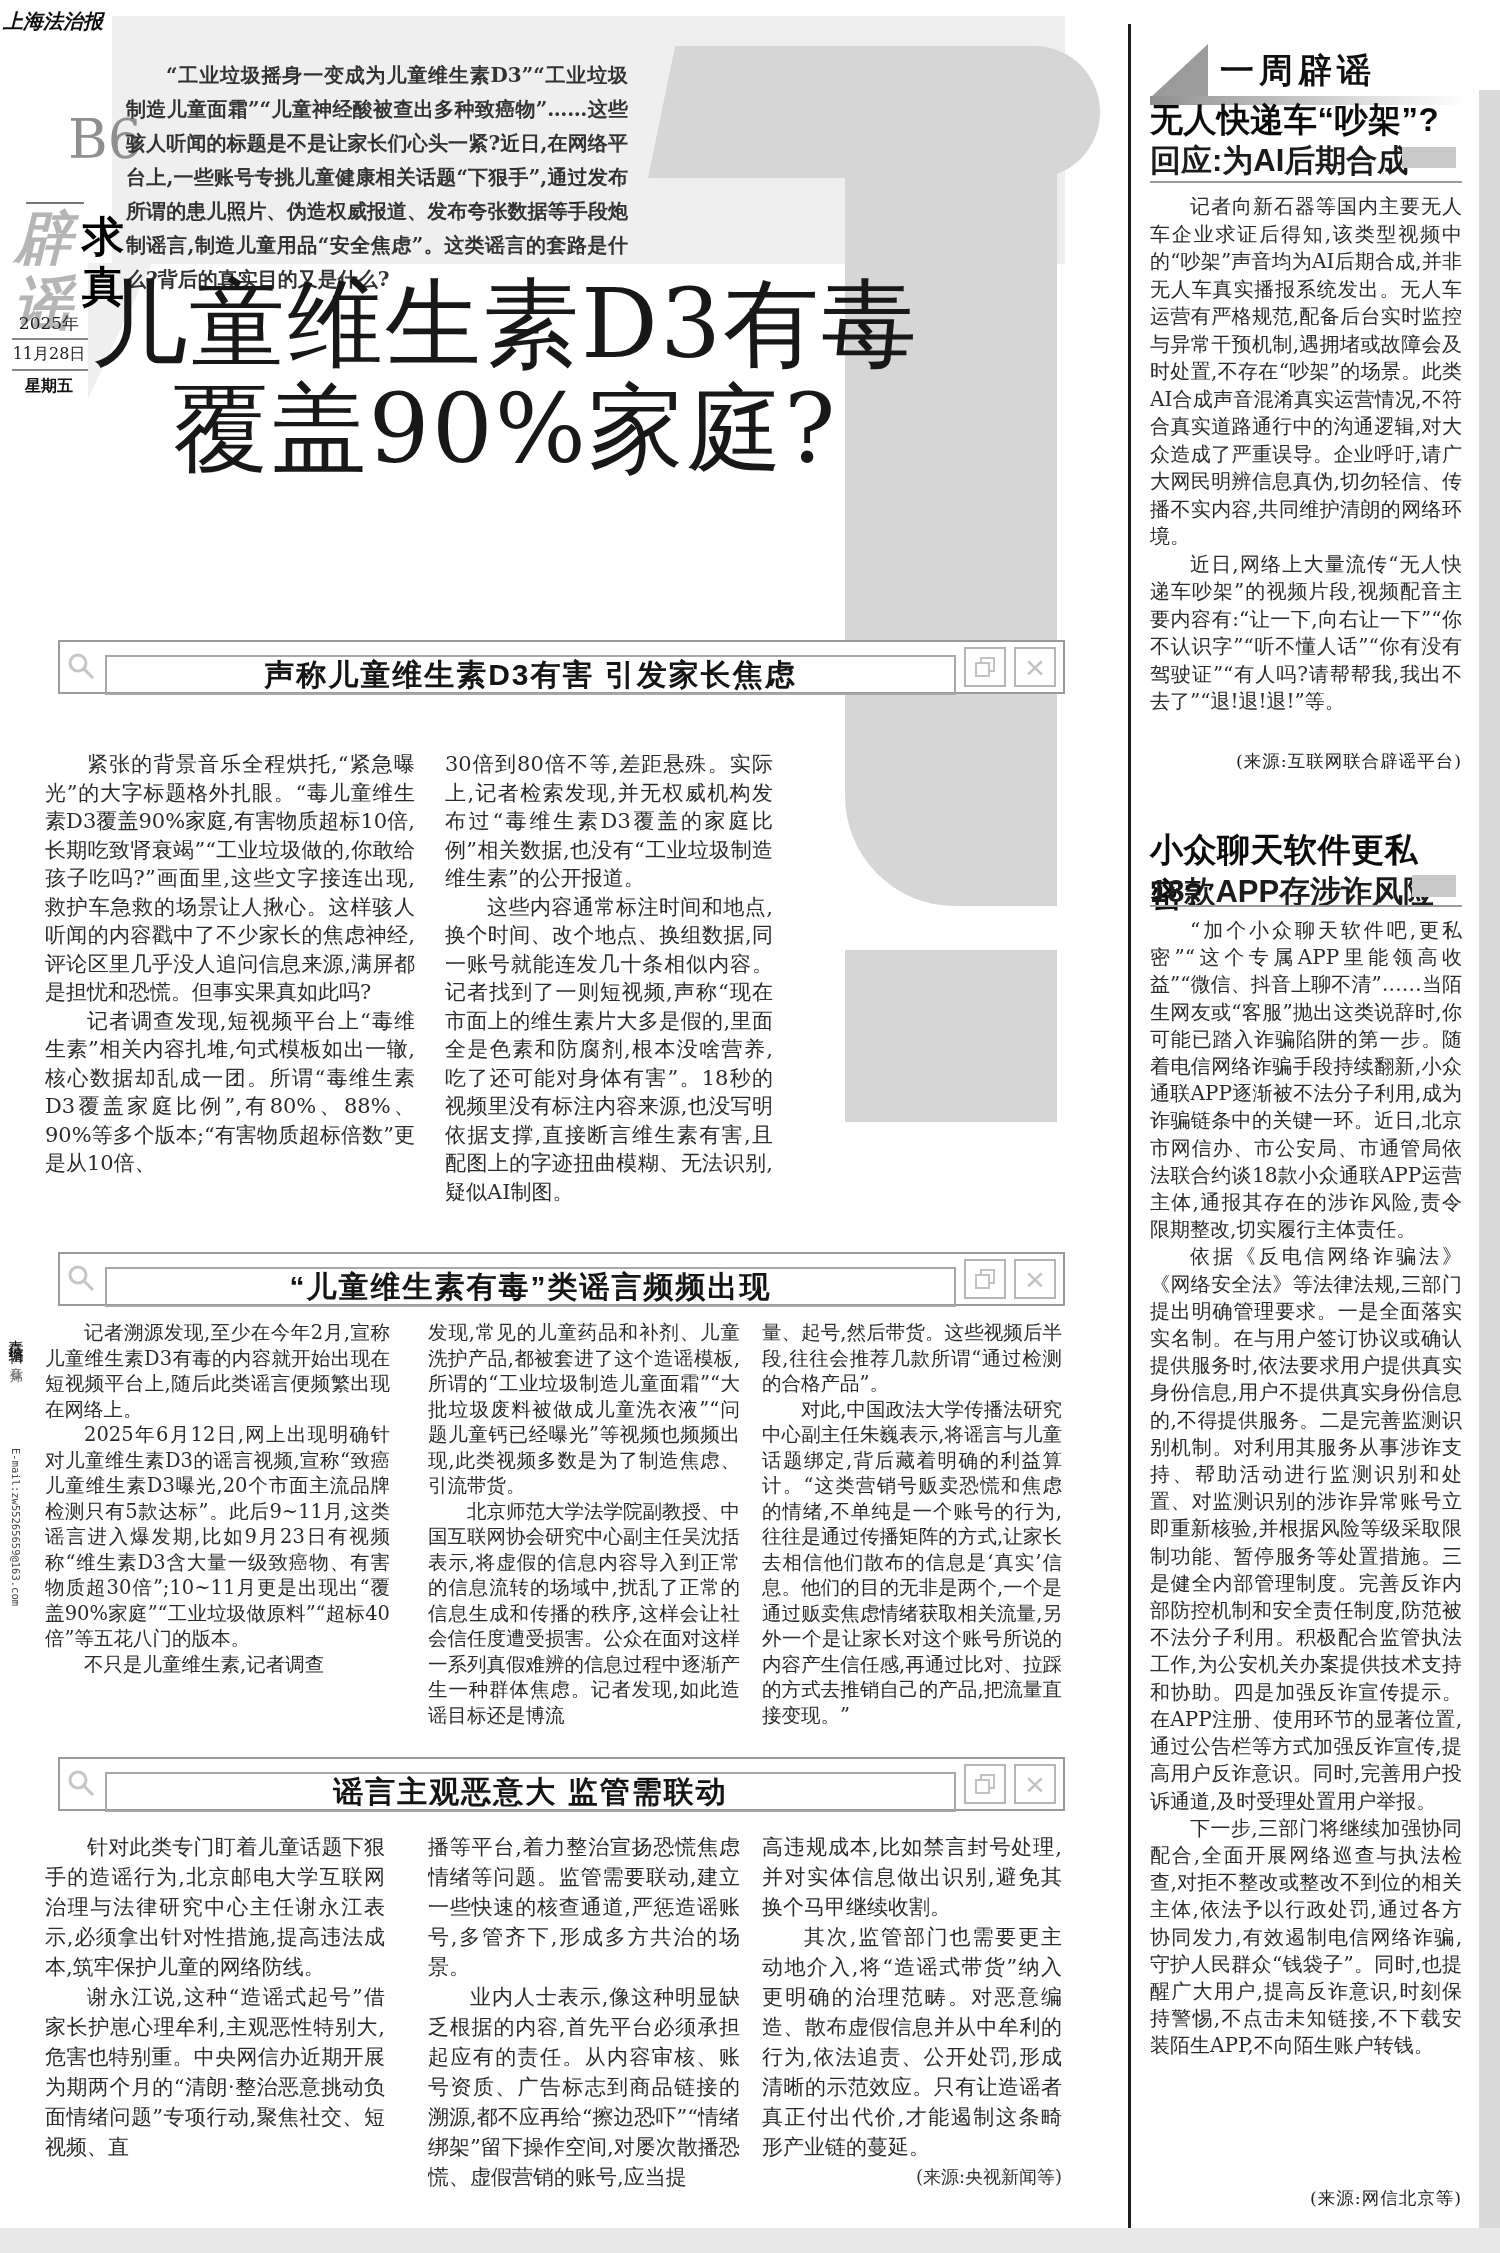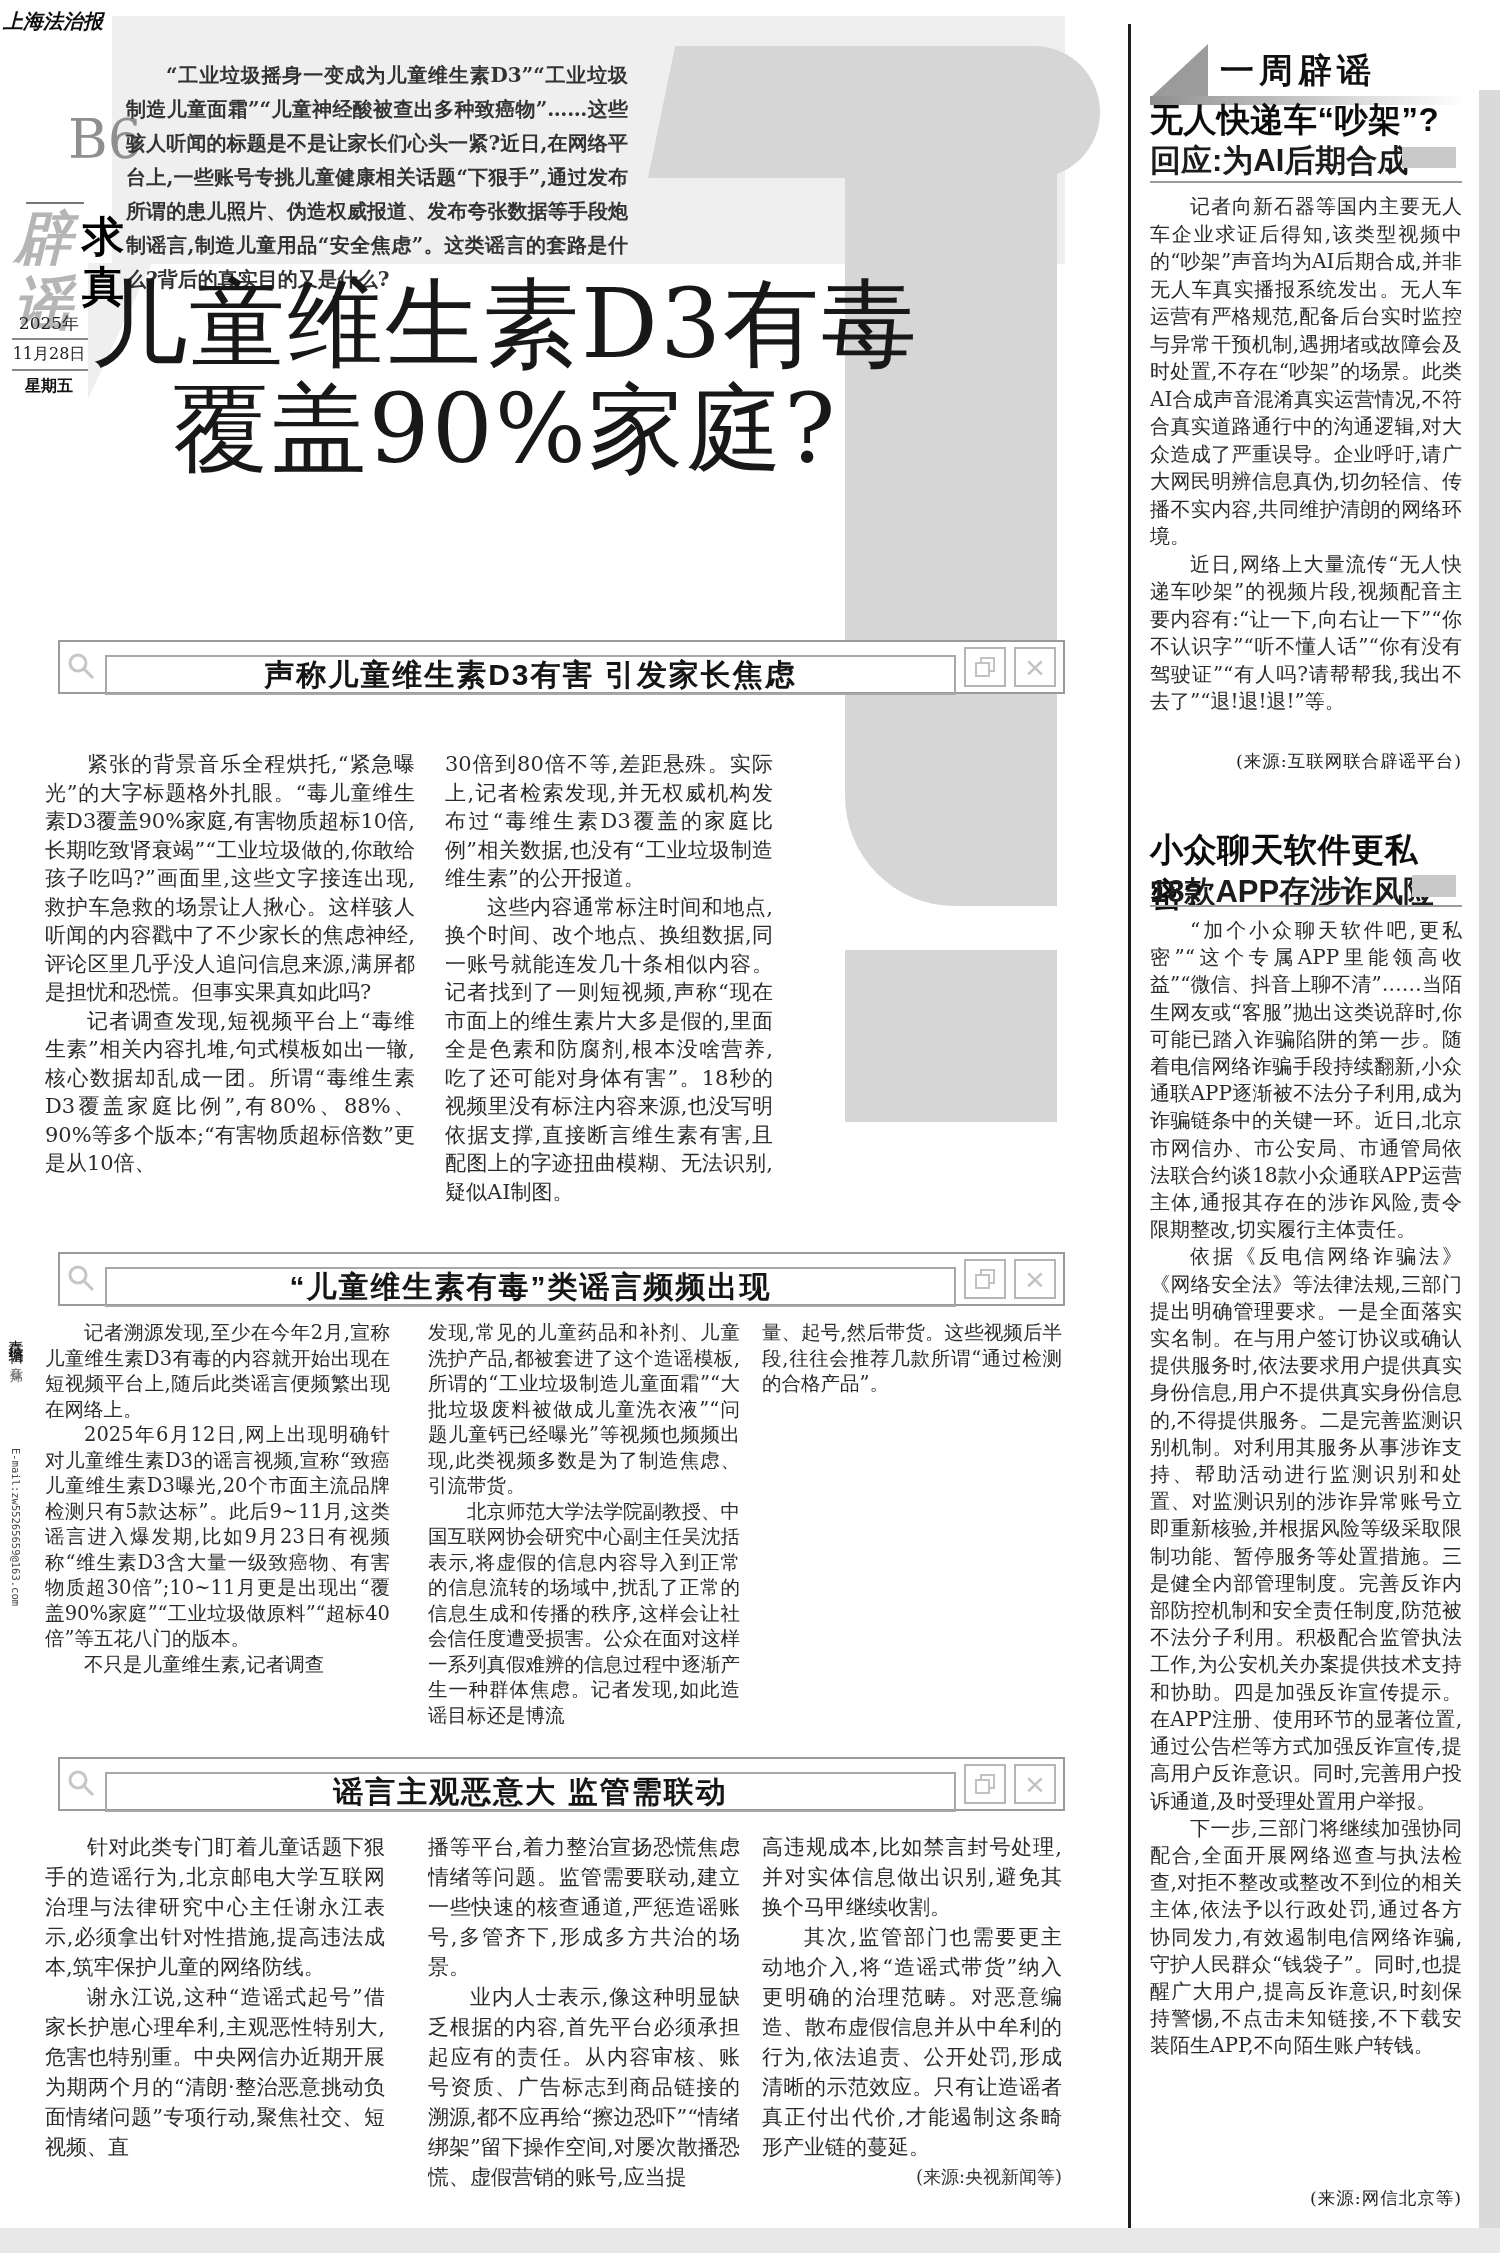--- a/index.html
+++ b/index.html
@@ -168,20 +168,21 @@
       <p>记者溯源发现,至少在今年2月,宣称儿童维生素D3有毒的内容就开始出现在短视频平台上,随后此类谣言便频繁出现在网络上。</p>
       <p>2025年6月12日,网上出现明确针对儿童维生素D3的谣言视频,宣称“致癌儿童维生素D3曝光,20个市面主流品牌检测只有5款达标”。此后9~11月,这类谣言进入爆发期,比如9月23日有视频称“维生素D3含大量一级致癌物、有害物质超30倍”;10~11月更是出现出“覆盖90%家庭”“工业垃圾做原料”“超标40倍”等五花八门的版本。</p>
       <p>不只是儿童维生素,记者调查</p>
     </div>
   <div class="col sec2" style="left:428px;top:1320px;width:312px;height:432px">
       <p class="cont">发现,常见的儿童药品和补剂、儿童洗护产品,都被套进了这个造谣模板,所谓的“工业垃圾制造儿童面霜”“大批垃圾废料被做成儿童洗衣液”“问题儿童钙已经曝光”等视频也频频出现,此类视频多数是为了制造焦虑、引流带货。</p>
       <p>北京师范大学法学院副教授、中国互联网协会研究中心副主任吴沈括表示,将虚假的信息内容导入到正常的信息流转的场域中,扰乱了正常的信息生成和传播的秩序,这样会让社会信任度遭受损害。公众在面对这样一系列真假难辨的信息过程中逐渐产生一种群体焦虑。记者发现,如此造谣目标还是博流</p>
     </div>
   <div class="col sec2" style="left:762px;top:1320px;width:300px;height:432px">
       <p class="cont">量、起号,然后带货。这些视频后半段,往往会推荐几款所谓“通过检测的合格产品”。</p>
+      <p>对此,中国政法大学传播法研究中心副主任朱巍表示,将谣言与儿童话题绑定,背后藏着明确的利益算计。“这类营销号贩卖恐慌和焦虑的情绪,不单纯是一个账号的行为,往往是通过传播矩阵的方式,让家长去相信他们散布的信息是‘真实’信息。他们的目的无非是两个,一个是通过贩卖焦虑情绪获取相关流量,另外一个是让家长对这个账号所说的内容产生信任感,再通过比对、拉踩的方式去推销自己的产品,把流量直接变现。”</p>
     </div>
 
   <div class="col sec3" style="left:45px;top:1832px;width:340px;height:406px">
       <p>针对此类专门盯着儿童话题下狠手的造谣行为,北京邮电大学互联网治理与法律研究中心主任谢永江表示,必须拿出针对性措施,提高违法成本,筑牢保护儿童的网络防线。</p>
       <p>谢永江说,这种“造谣式起号”借家长护崽心理牟利,主观恶性特别大,危害也特别重。中央网信办近期开展为期两个月的“清朗·整治恶意挑动负面情绪问题”专项行动,聚焦社交、短视频、直</p>
     </div>
   <div class="col sec3" style="left:428px;top:1832px;width:312px;height:406px">
       <p class="cont">播等平台,着力整治宣扬恐慌焦虑情绪等问题。监管需要联动,建立一些快速的核查通道,严惩造谣账号,多管齐下,形成多方共治的场景。</p>
       <p>业内人士表示,像这种明显缺乏根据的内容,首先平台必须承担起应有的责任。从内容审核、账号资质、广告标志到商品链接的溯源,都不应再给“擦边恐吓”“情绪绑架”留下操作空间,对屡次散播恐慌、虚假营销的账号,应当提</p>
     </div>

